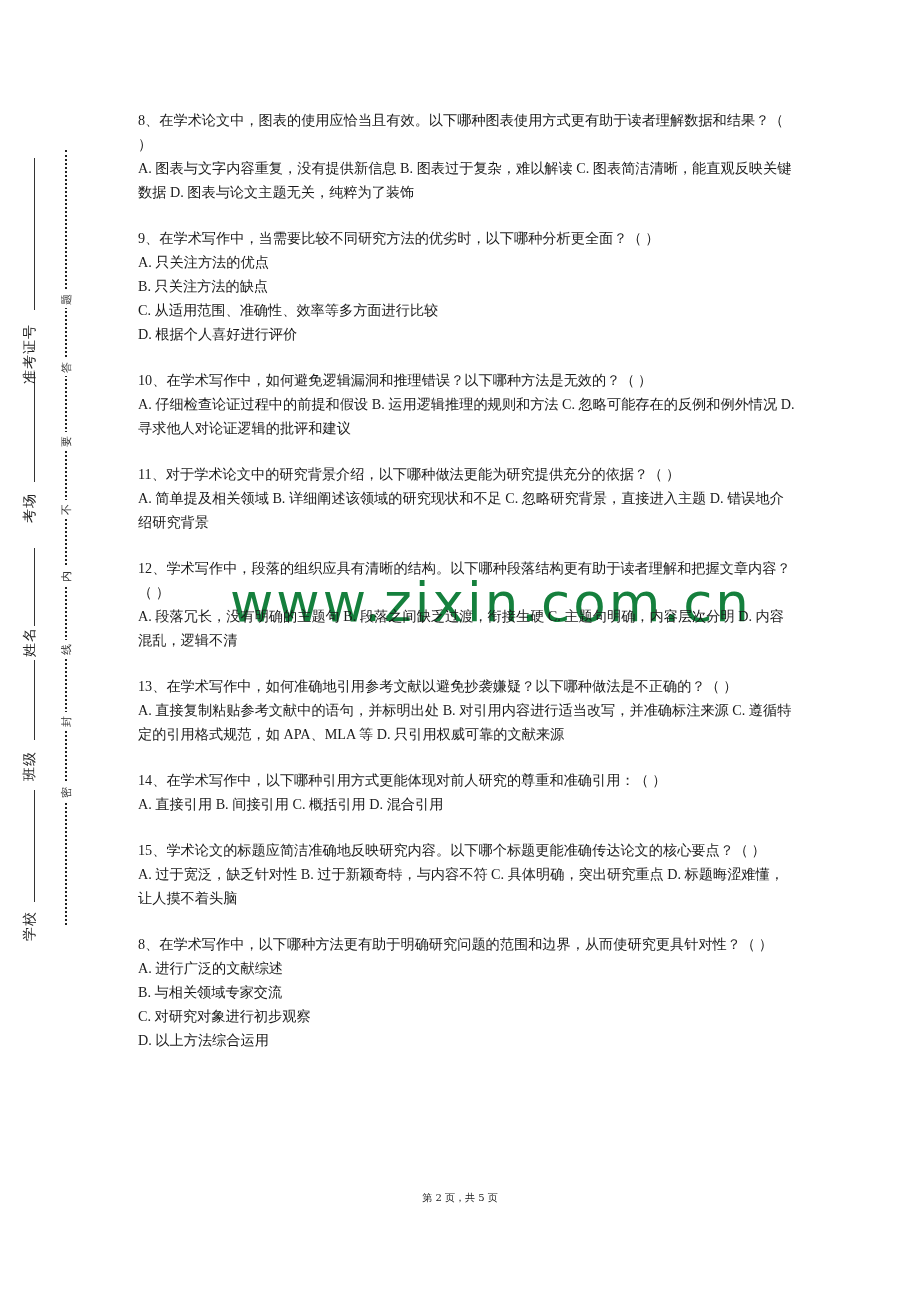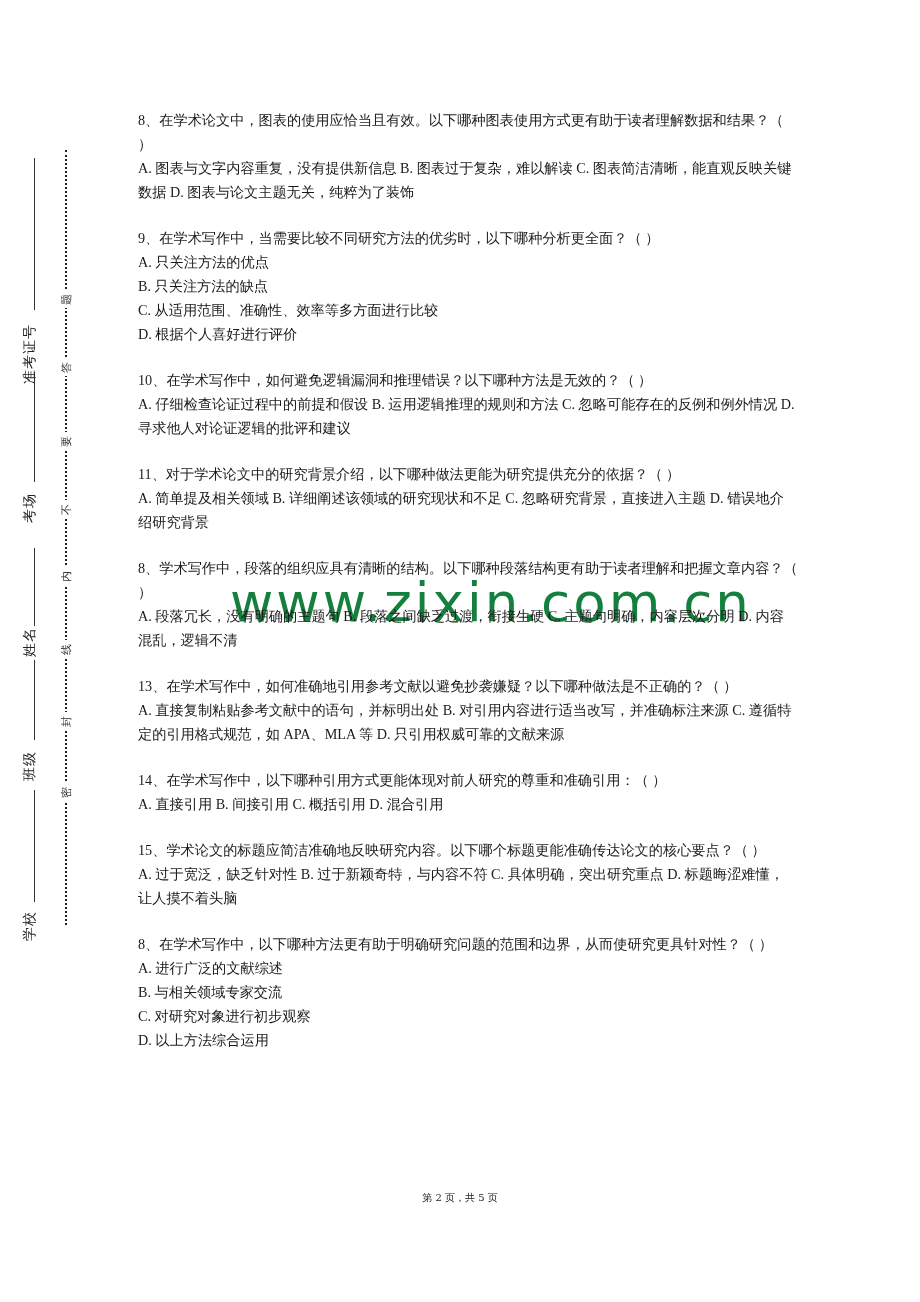--- a/index.html
+++ b/index.html
@@ -110,21 +110,21 @@
     <p class="stem">10、在学术写作中，如何避免逻辑漏洞和推理错误？以下哪种方法是无效的？（  ）</p>
     <p class="opt">A. 仔细检查论证过程中的前提和假设 B. 运用逻辑推理的规则和方法 C. 忽略可能存在的反例和例外情况 D. 寻求他人对论证逻辑的批评和建议</p>
   </div>
 
   <div class="q">
     <p class="stem">11、对于学术论文中的研究背景介绍，以下哪种做法更能为研究提供充分的依据？（  ）</p>
     <p class="opt">A. 简单提及相关领域 B. 详细阐述该领域的研究现状和不足 C. 忽略研究背景，直接进入主题 D. 错误地介绍研究背景</p>
   </div>
 
   <div class="q">
-    <p class="stem">8、学术写作中，段落的组织应具有清晰的结构。以下哪种段落结构更有助于读者理解和把握文章内容？（  ）</p>
+    <p class="stem">12、学术写作中，段落的组织应具有清晰的结构。以下哪种段落结构更有助于读者理解和把握文章内容？（  ）</p>
     <p class="opt">A. 段落冗长，没有明确的主题句 B. 段落之间缺乏过渡，衔接生硬 C. 主题句明确，内容层次分明 D. 内容混乱，逻辑不清</p>
   </div>
 
   <div class="q">
     <p class="stem">13、在学术写作中，如何准确地引用参考文献以避免抄袭嫌疑？以下哪种做法是不正确的？（  ）</p>
     <p class="opt">A. 直接复制粘贴参考文献中的语句，并标明出处 B. 对引用内容进行适当改写，并准确标注来源 C. 遵循特定的引用格式规范，如 APA、MLA 等 D. 只引用权威可靠的文献来源</p>
   </div>
 
   <div class="q">
     <p class="stem">14、在学术写作中，以下哪种引用方式更能体现对前人研究的尊重和准确引用：（  ）</p>

